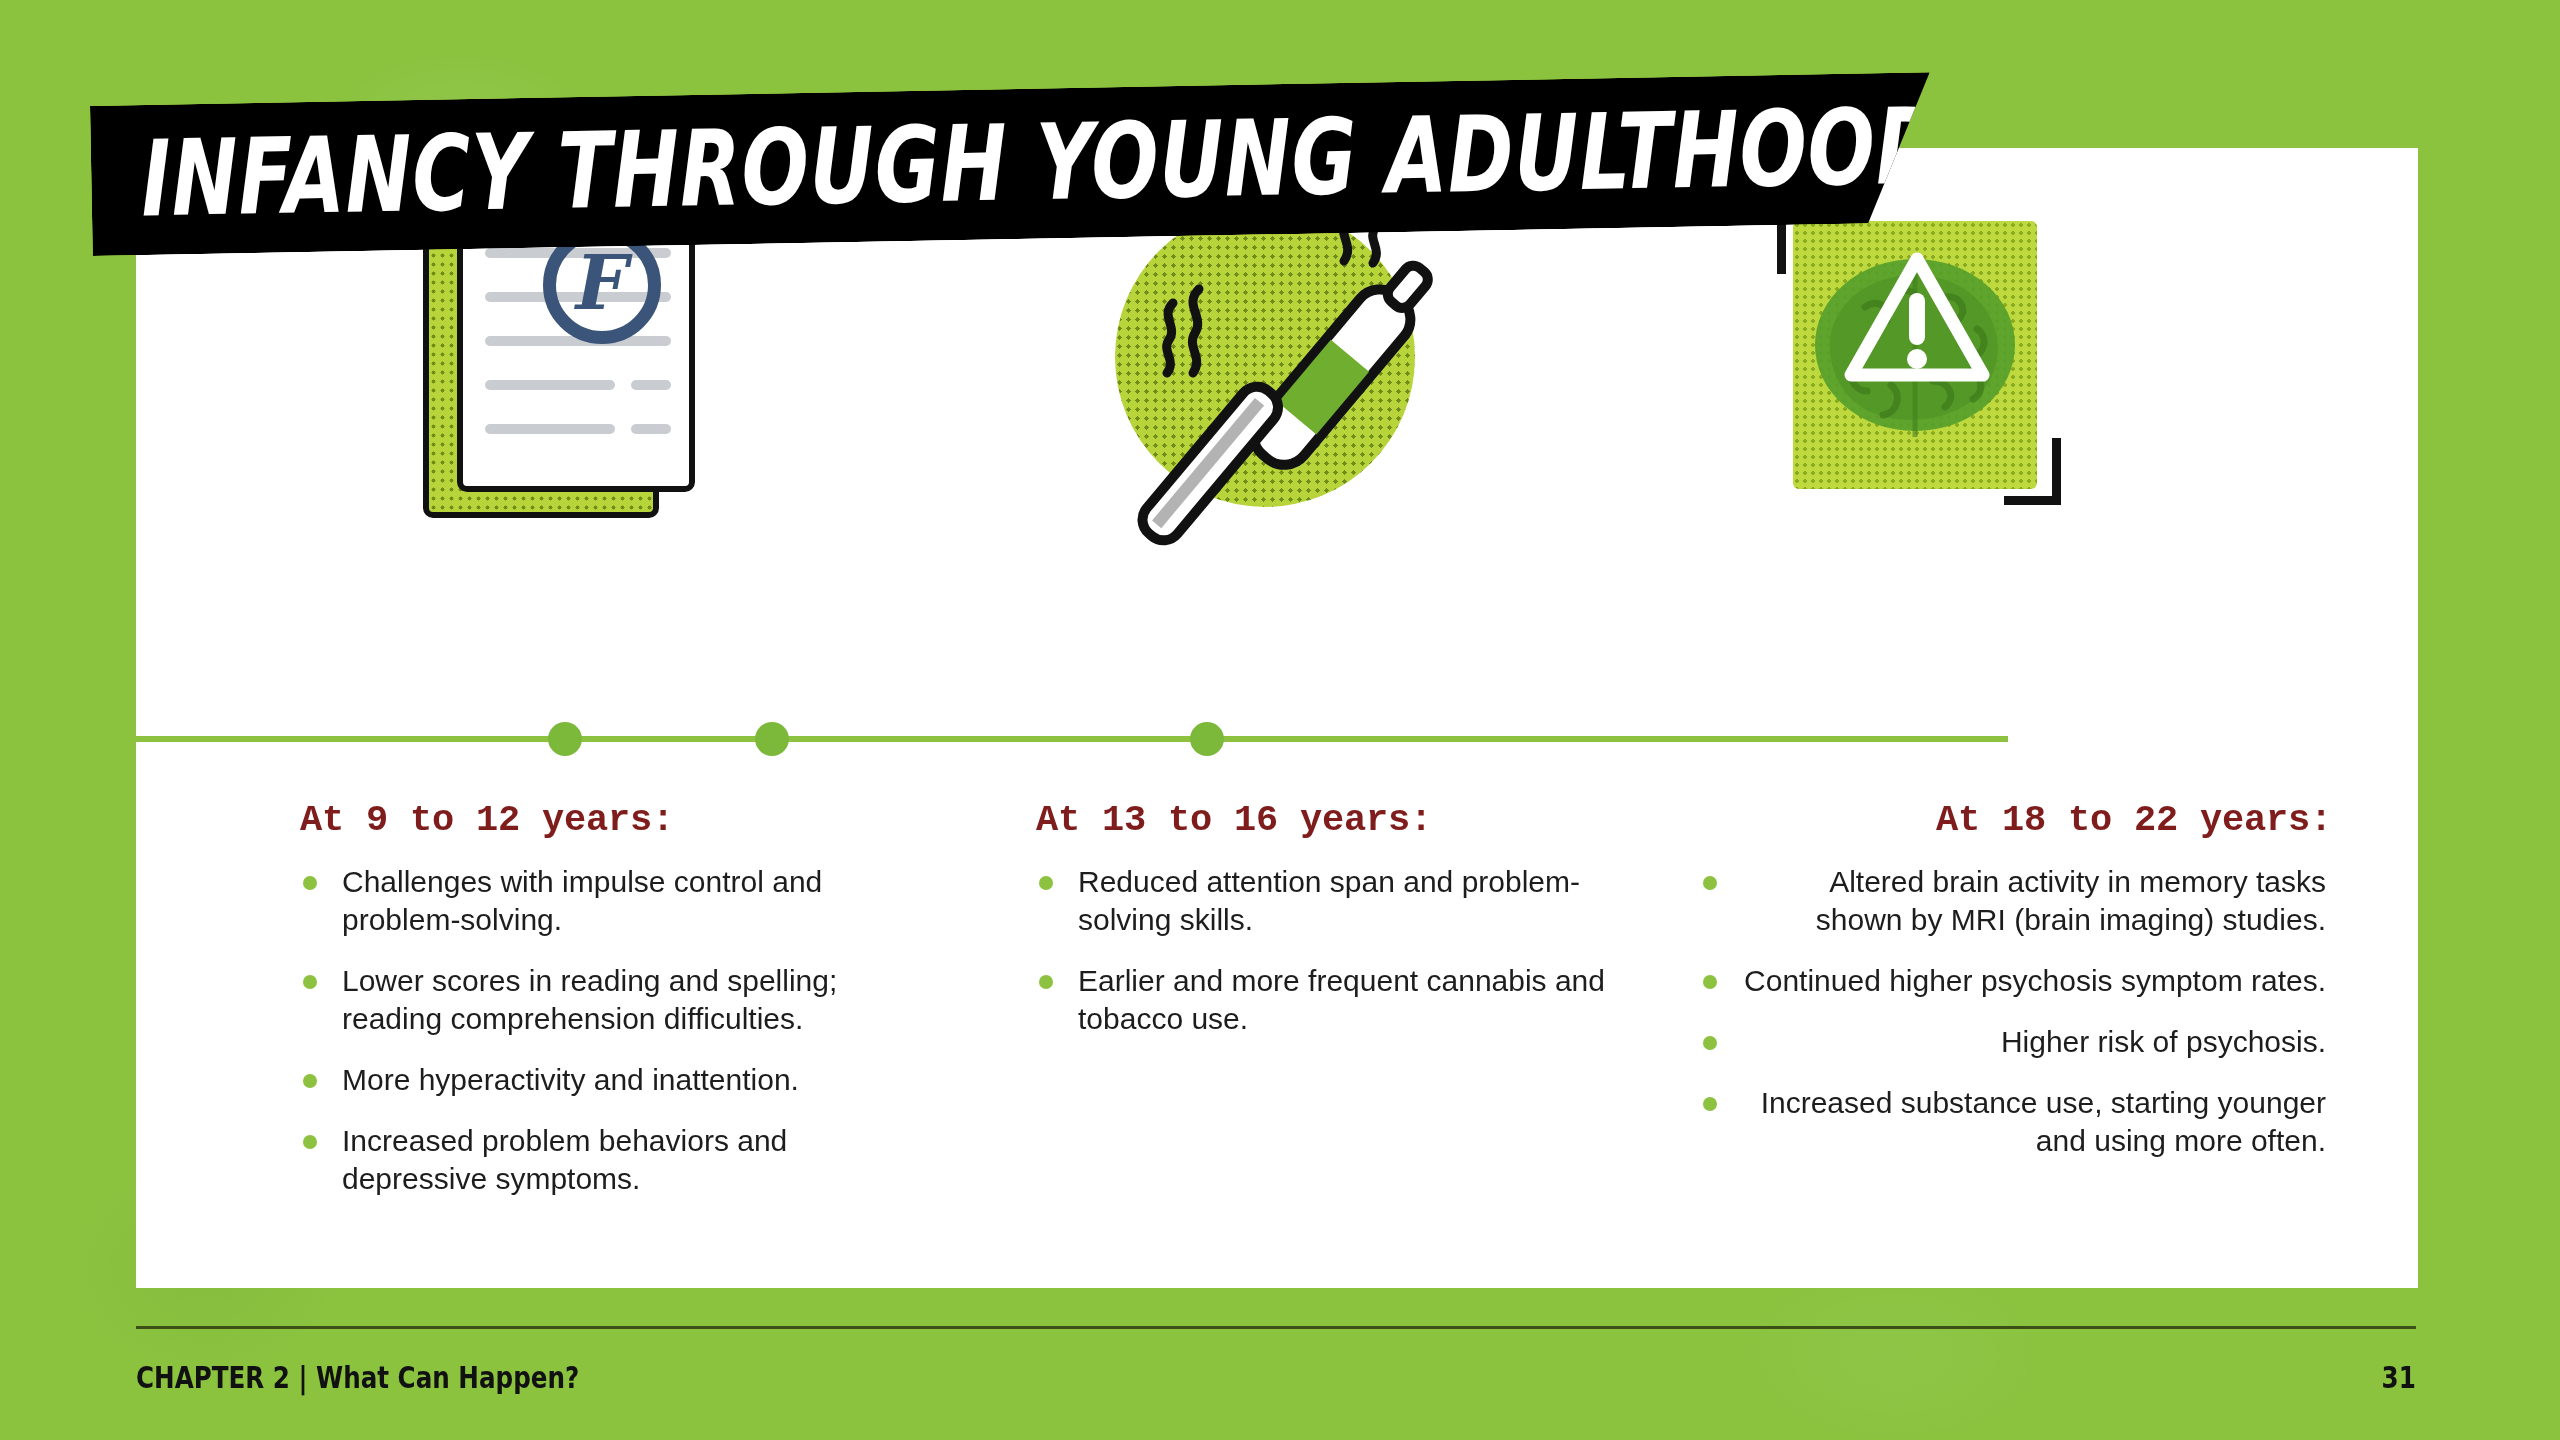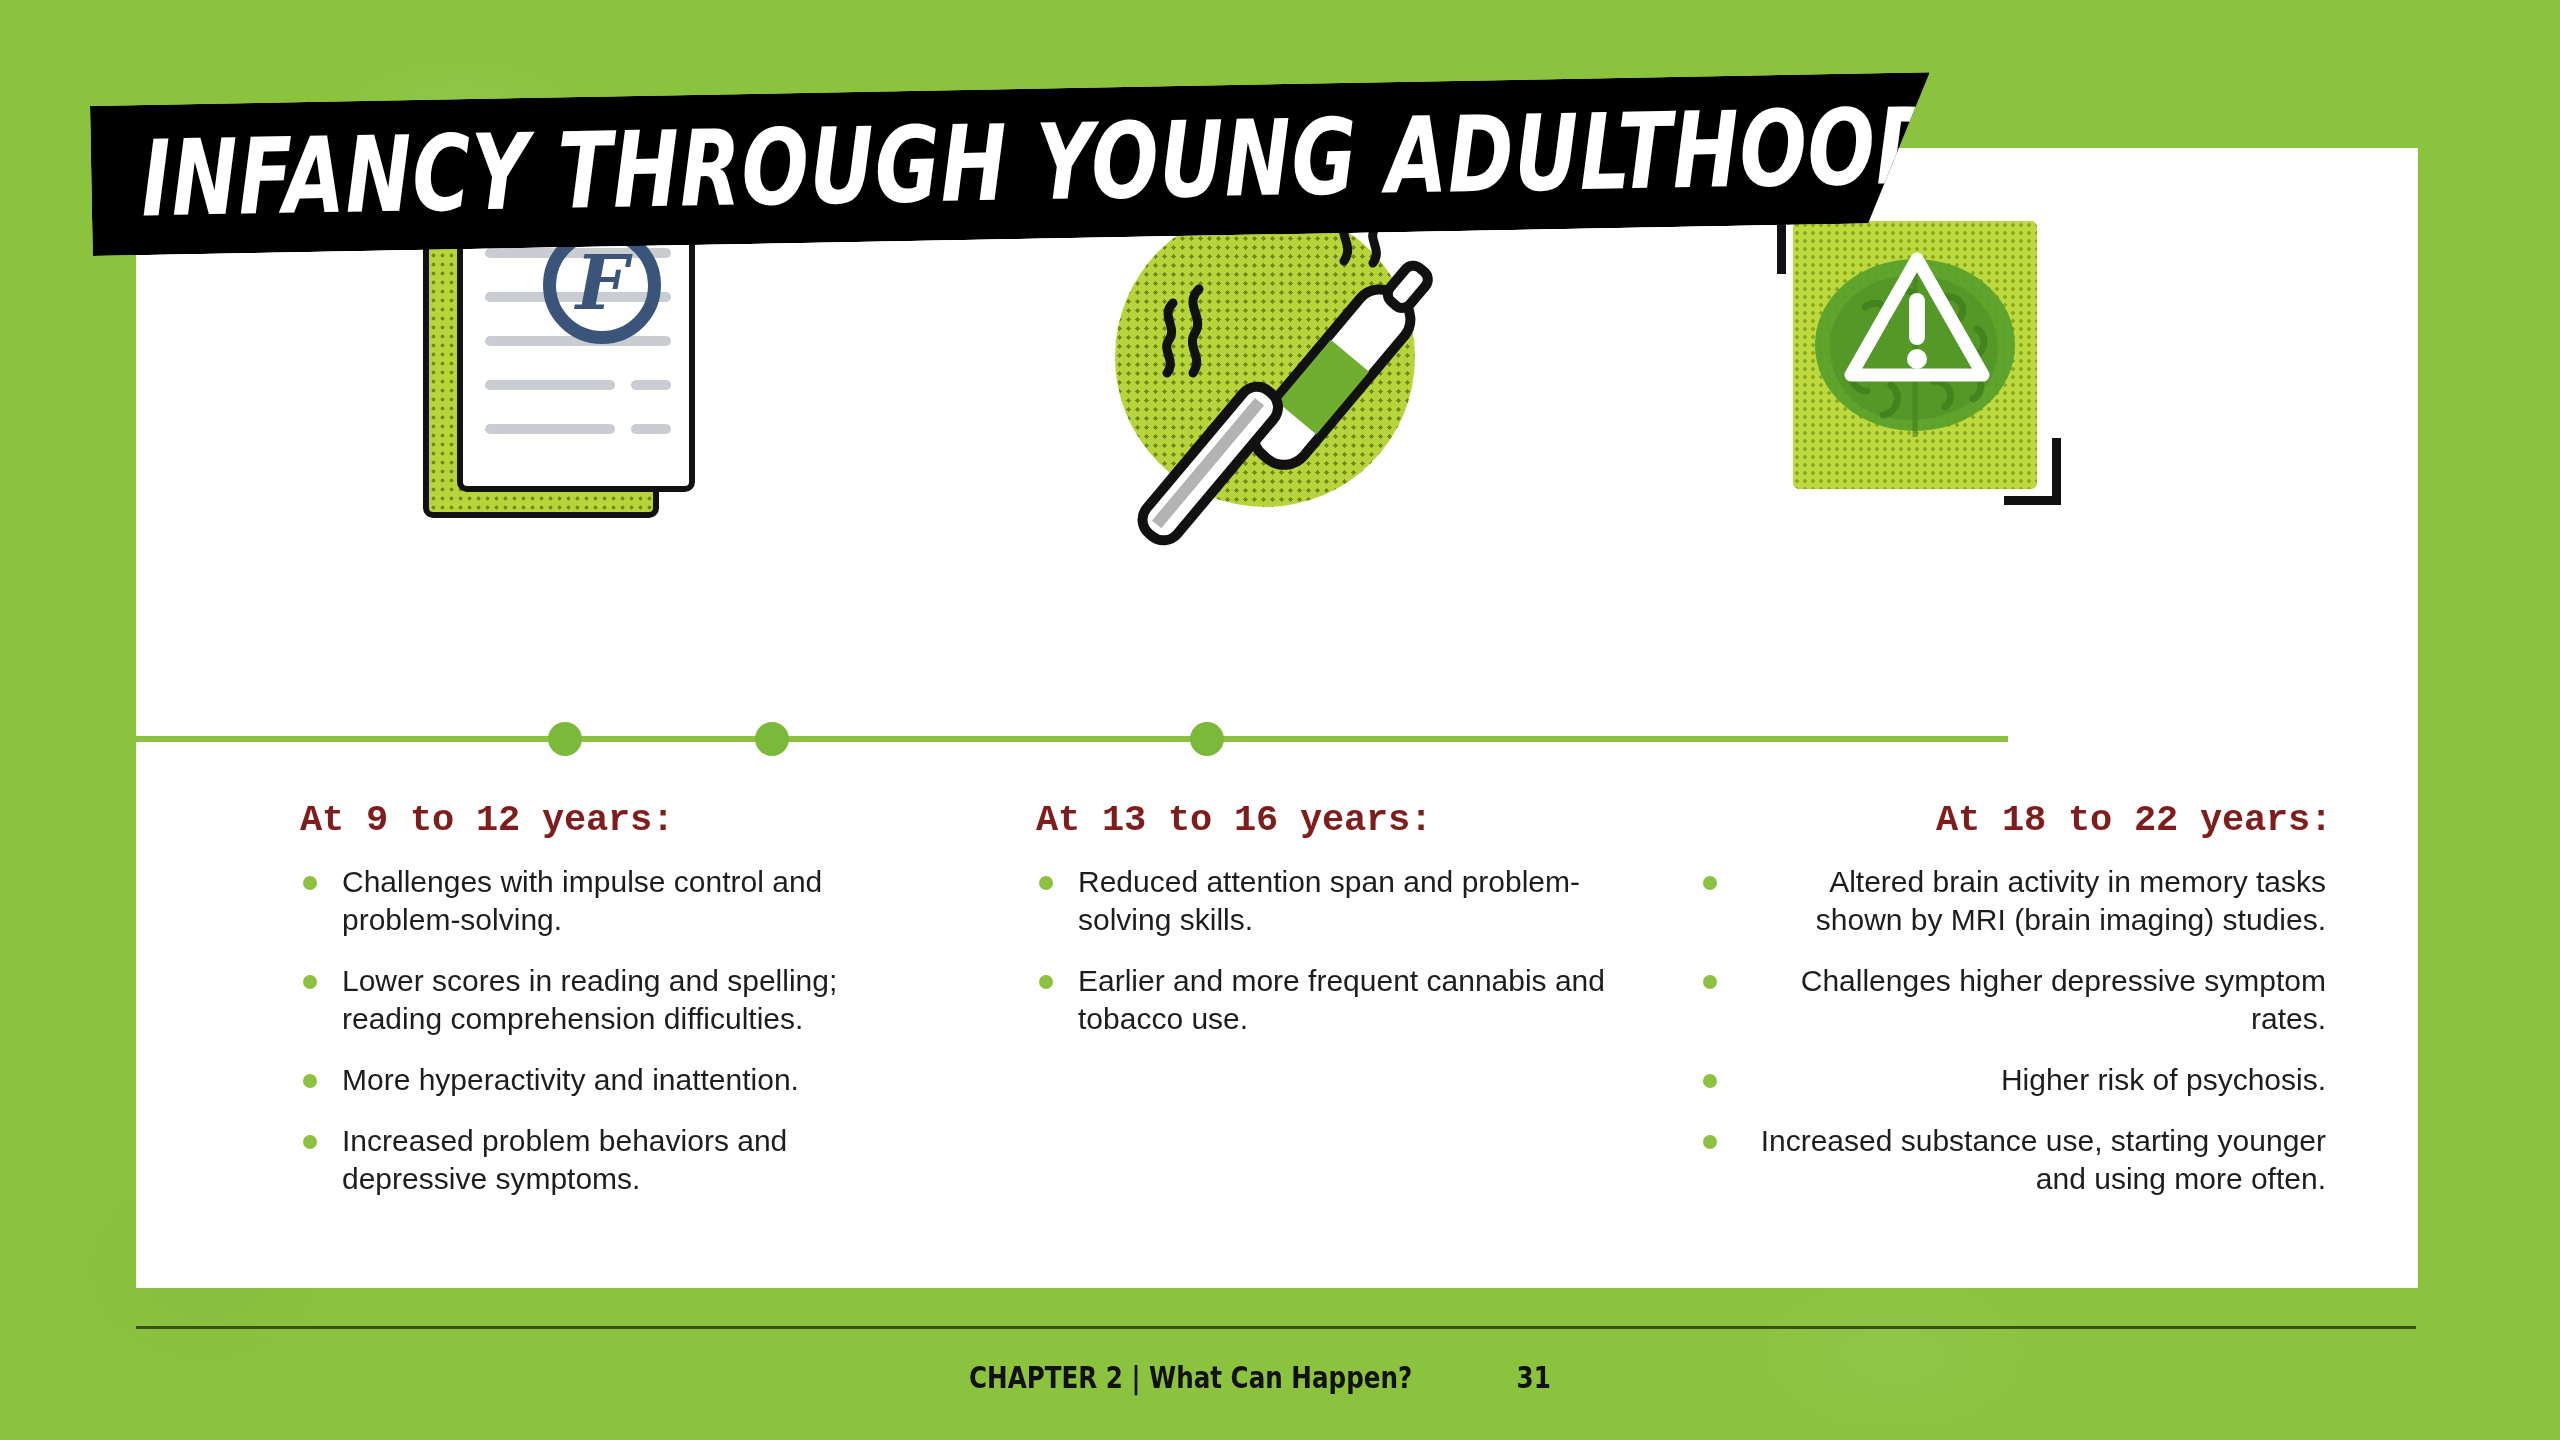--- a/index.html
+++ b/index.html
@@ -260,27 +260,27 @@
   .footer-rule {
     position: absolute;
     left: 136px;
     top: 1326px;
     width: 2280px;
     height: 3px;
     background: #3c4f16;
   }
   .footer {
     position: absolute;
-    left: 120px;
+    left: 136px;
     top: 1352px;
     width: 2280px;
     height: 50px;
     display: flex;
     align-items: center;
-    justify-content: center;
+    justify-content: space-between;
   }
   .footer-left,
   .footer-page {
     font-family: "DejaVu Sans", sans-serif;
     font-weight: 700;
     font-size: 30px;
     color: #111;
     transform: scaleX(0.82);
     transform-origin: left center;
     white-space: nowrap;
@@ -391,21 +391,21 @@
       <ul class="bullets">
         <li class="bullet">Reduced attention span and problem-solving skills.</li>
         <li class="bullet">Earlier and more frequent cannabis and tobacco use.</li>
       </ul>
     </div>
 
     <div class="column col-3">
       <h2 class="col-heading">At 18 to 22 years:</h2>
       <ul class="bullets">
         <li class="bullet">Altered brain activity in memory tasks shown by MRI (brain imaging) studies.</li>
-        <li class="bullet">Challenges higher depressive symptom rates.</li>
+        <li class="bullet">Continued higher psychosis symptom rates.</li>
         <li class="bullet">Higher risk of psychosis.</li>
         <li class="bullet">Increased substance use, starting younger and using more often.</li>
       </ul>
     </div>
   </div>
 
   <div class="footer-rule"></div>
   <div class="footer">
     <div class="footer-left">CHAPTER 2 | What Can Happen?</div>
     <div class="footer-page">31</div>

